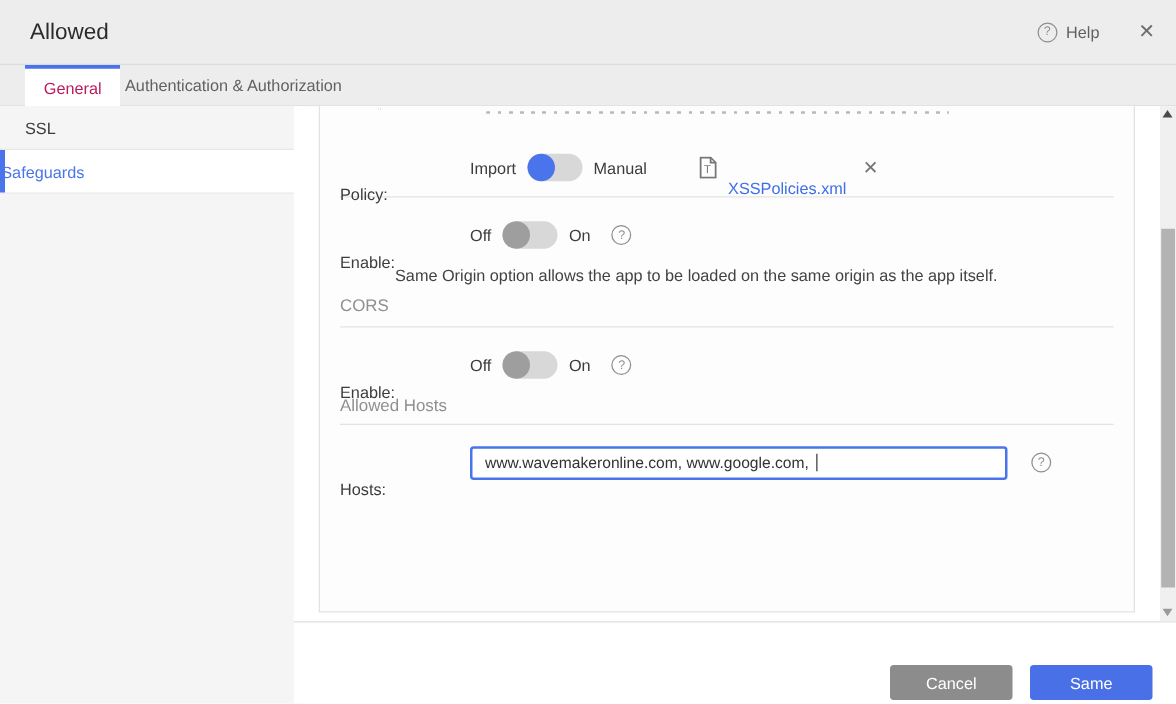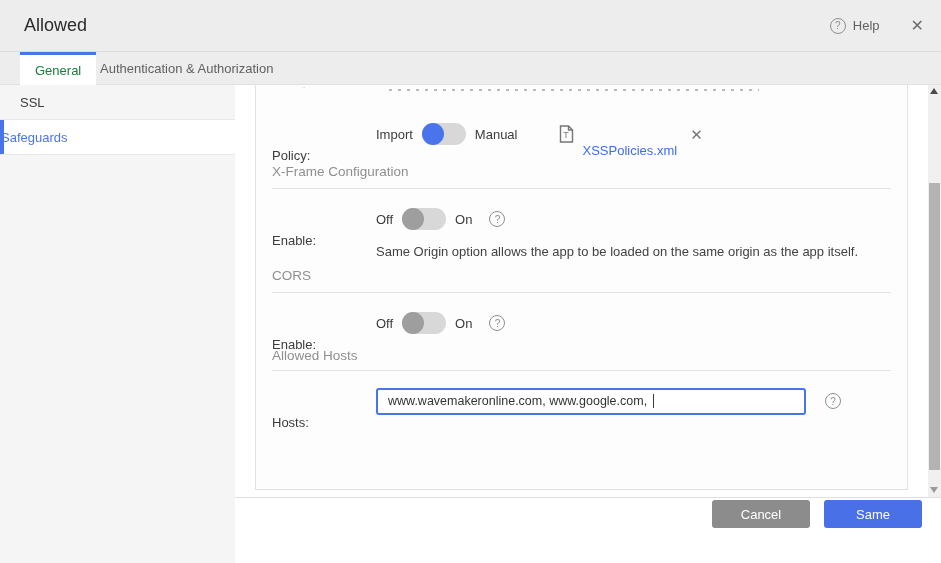--- a/index.html
+++ b/index.html
@@ -25,21 +25,21 @@
     font-size:10px; color:#8f8f8f; flex:0 0 auto; }
   .qcircle::before{ content:"?"; }
   .x-icon{ color:#6e6e6e; font-size:15px; line-height:1; cursor:pointer; }
   .x-icon::before{ content:"\2715"; }
   .header .x-icon{ margin-left:22px; font-size:16px; }
   
   .tabstrip{ position:absolute; left:0; top:52px; width:941px; height:33px;
     background:#ededed; border-bottom:1px solid #e2e2e2; }
   .tab{ position:absolute; top:0; height:33px; display:flex; align-items:center;
     padding:0 15px; color:#616161; cursor:pointer; }
-  .tab.active{ left:20px; background:#fff; color:#15803d;
+  .tab.active{ left:20px; background:#fff; color:#be185d;
     border-top:3px solid var(--accent-blue); }
   .tab.inactive{ left:85px; }
   
   .sidebar{ position:absolute; left:0; top:85px; width:245px; height:478px;
     background:#f5f5f5; border-right:1px solid #e6e6e6; }
   .side-item{ position:relative; height:35px; display:flex; align-items:center;
     padding-left:20px; border-bottom:1px solid #e7e7e7; color:#3c3c3c; cursor:pointer; }
   .side-item.selected{ background:#fff; color:var(--accent-blue); padding-left:1px; }
   .side-item.selected::before{ content:""; position:absolute; left:0; top:0;
     width:4px; height:100%; background:var(--accent-blue); }
@@ -69,21 +69,21 @@
   .file-icon{ width:15px; height:18px; flex:0 0 auto; }
   .file-link{ color:var(--link-blue); margin-left:8px; text-decoration:none; cursor:pointer;margin-top:32px; }
   .file-chip .x-icon{ margin-left:13px; color:#757575; }
   .row-enable{ margin-top:16px; }
   .row-enable .qcircle{ margin-left:17px; cursor:pointer; }
   .row-ptype{ margin-top:15px; }
   .select-box{ position:relative; width:220px; height:27px; background:#ececec;
     border:1px solid #b9b9b9; border-radius:3px; display:flex; align-items:center;
     padding-left:14px; color:#1f1f1f; cursor:pointer; }
   .select-box svg{ position:absolute; right:10px; top:8px; }
-  .desc{ margin-left:104px; margin-top:11px; color:#424242; height:16px; }
+  .desc{ margin-left:44px; margin-top:11px; color:#424242; height:16px; }
   .sec-cors{ margin-top:8px; }
   .sec-hosts{ margin-top:11px; }
   .divider-hosts{ margin-top:7px; }
   .row-hosts{ margin-top:16px; }
   .input-box{ width:430px; height:27px; border:2px solid var(--accent-blue);
     border-radius:3px; background:#fff; display:flex; align-items:center;
     padding-left:10px; color:#333; font-size:12.5px; cursor:text; white-space:pre; }
   .caret{ display:inline-block; width:1px; height:14px; background:#3a3a3a; margin-left:2px; }
   .row-hosts .qcircle{ margin-left:19px; cursor:pointer; }
   
@@ -93,21 +93,21 @@
     border-left:4.5px solid transparent; border-right:4.5px solid transparent;
     border-bottom:6px solid #4a4a4a; cursor:pointer; }
   .sb-thumb{ position:absolute; top:98px; left:1px; width:11px; height:287px;
     background:#b3b3b3; cursor:grab; }
   .sb-down{ position:absolute; bottom:4px; left:2px; width:0; height:0;
     border-left:4.5px solid transparent; border-right:4.5px solid transparent;
     border-top:6px solid #9a9a9a; cursor:pointer; }
   
   .footer{ position:absolute; left:235px; top:497px; width:706px; height:66px;
     background:#fff; border-top:1px solid #e0e0e0; }
-  .btn{ position:absolute; top:2px; width:98px; height:28px; border:none;
+  .btn{ position:absolute; top:34px; width:98px; height:28px; border:none;
     border-radius:3px; color:#fff; font-size:13px; font-family:inherit; cursor:pointer; }
   .btn-cancel{ right:131px; background:var(--cancel-gray); }
   .btn-save{ right:19px; background:var(--save-blue); }
 </style>
 </head>
 <body>
 
 <div class="header">
   <h1>Allowed</h1>
   <div class="header-right">
@@ -148,21 +148,20 @@
         <svg class="file-icon" viewBox="0 0 15 18">
           <path d="M1.5 1 H9.5 L13.5 5 V17 H1.5 Z" fill="none" stroke="#757575" stroke-width="1.4"></path>
           <path d="M9.5 1 V5 H13.5" fill="none" stroke="#757575" stroke-width="1.4"></path>
           <text x="7" y="13" font-size="9" font-family="Liberation Sans, sans-serif" fill="#757575" text-anchor="middle">T</text>
         </svg>
         <a class="file-link">XSSPolicies.xml</a>
         <span class="x-icon"></span>
       </span>
     </div>
 
-    <div class="sec-title">X-Frame Configuration</div>
     <hr class="divider">
 
     <div class="row row-enable">
       <span class="lbl">Enable:</span>
       <span class="tgl-txt gap9r">Off</span>
       <span class="toggle gray">
           <span class="knob"></span>
         </span>
       <span class="tgl-txt gap8">On</span>
       <span class="qcircle"></span>

